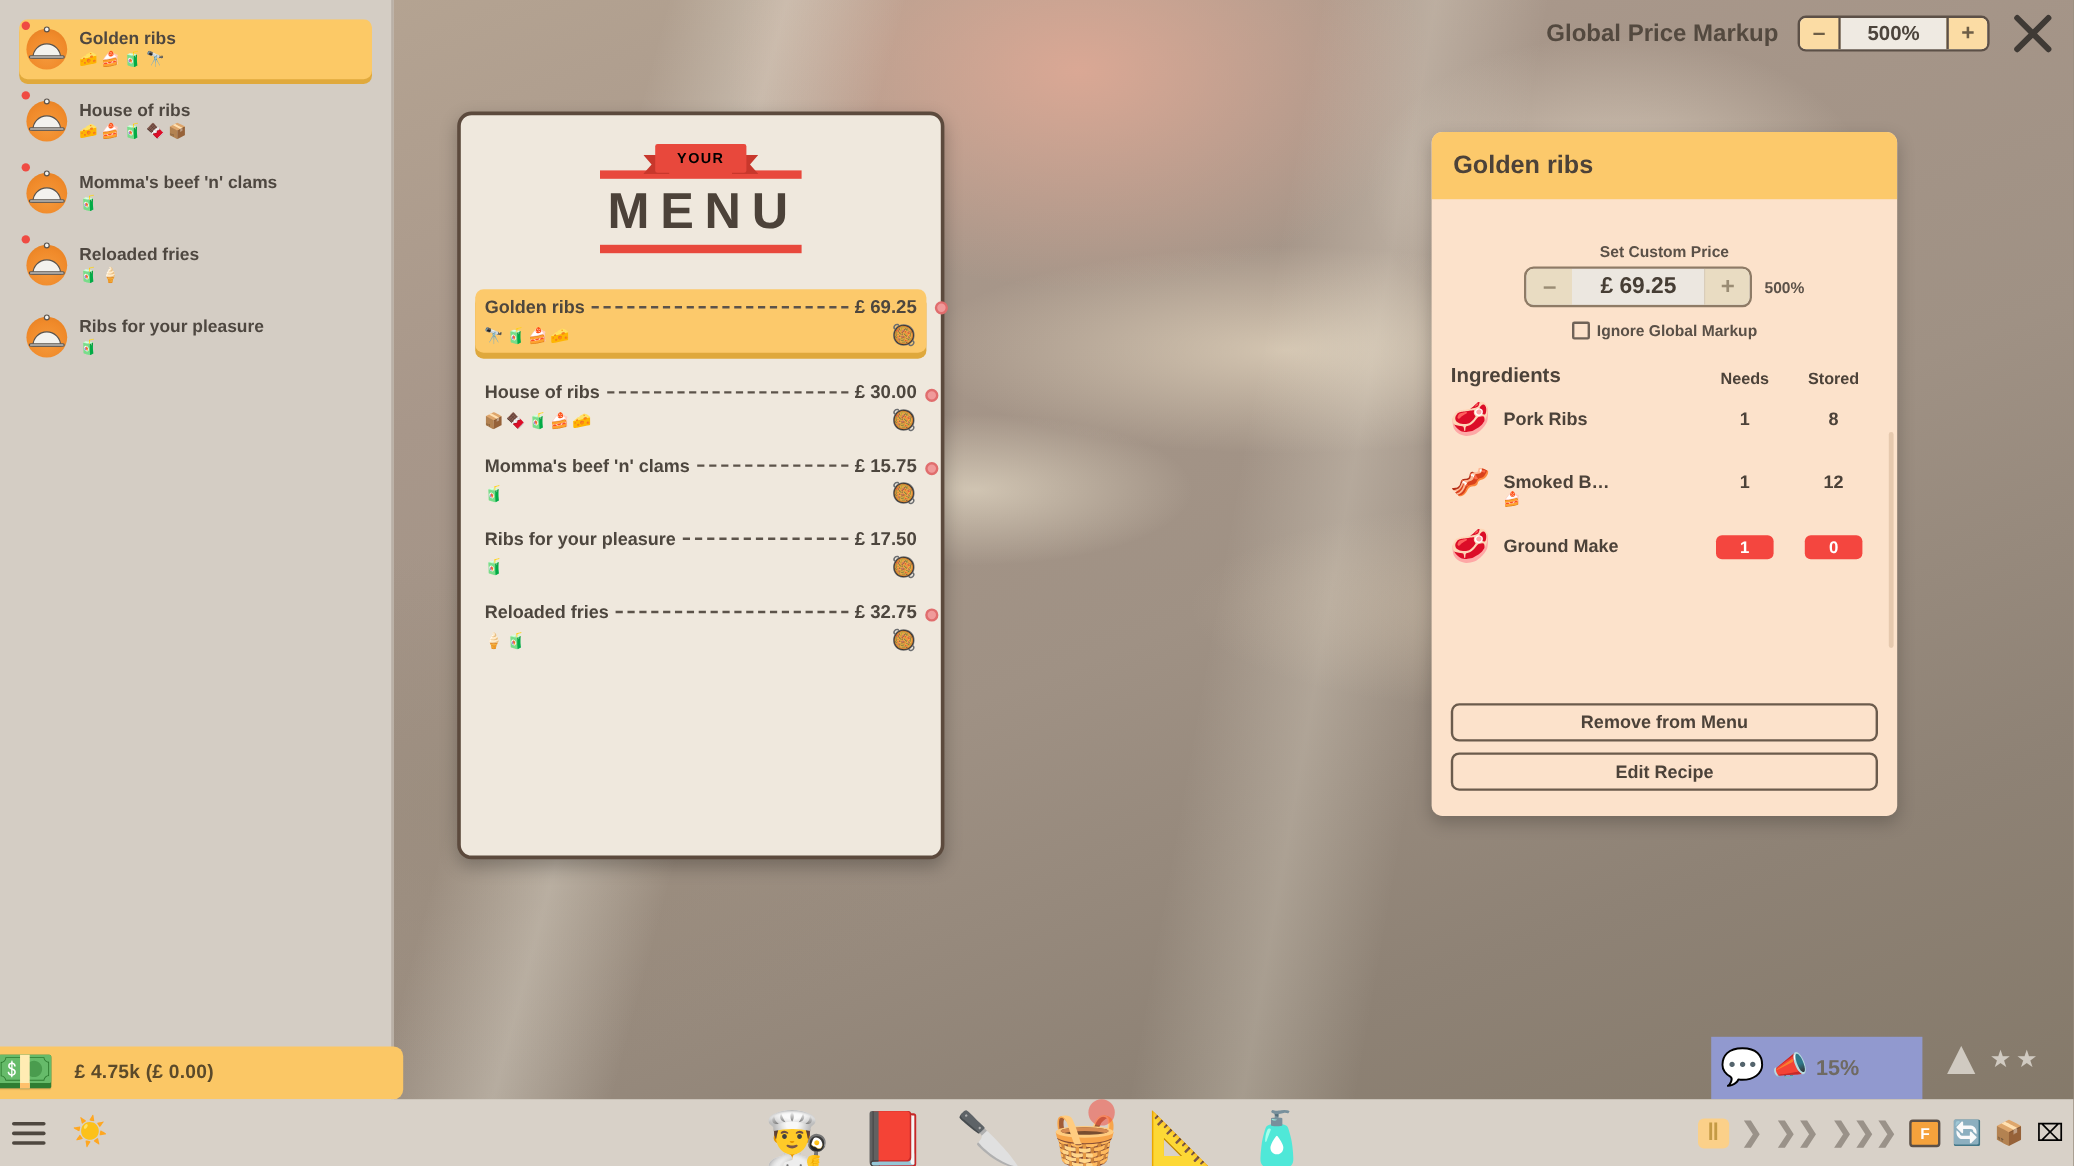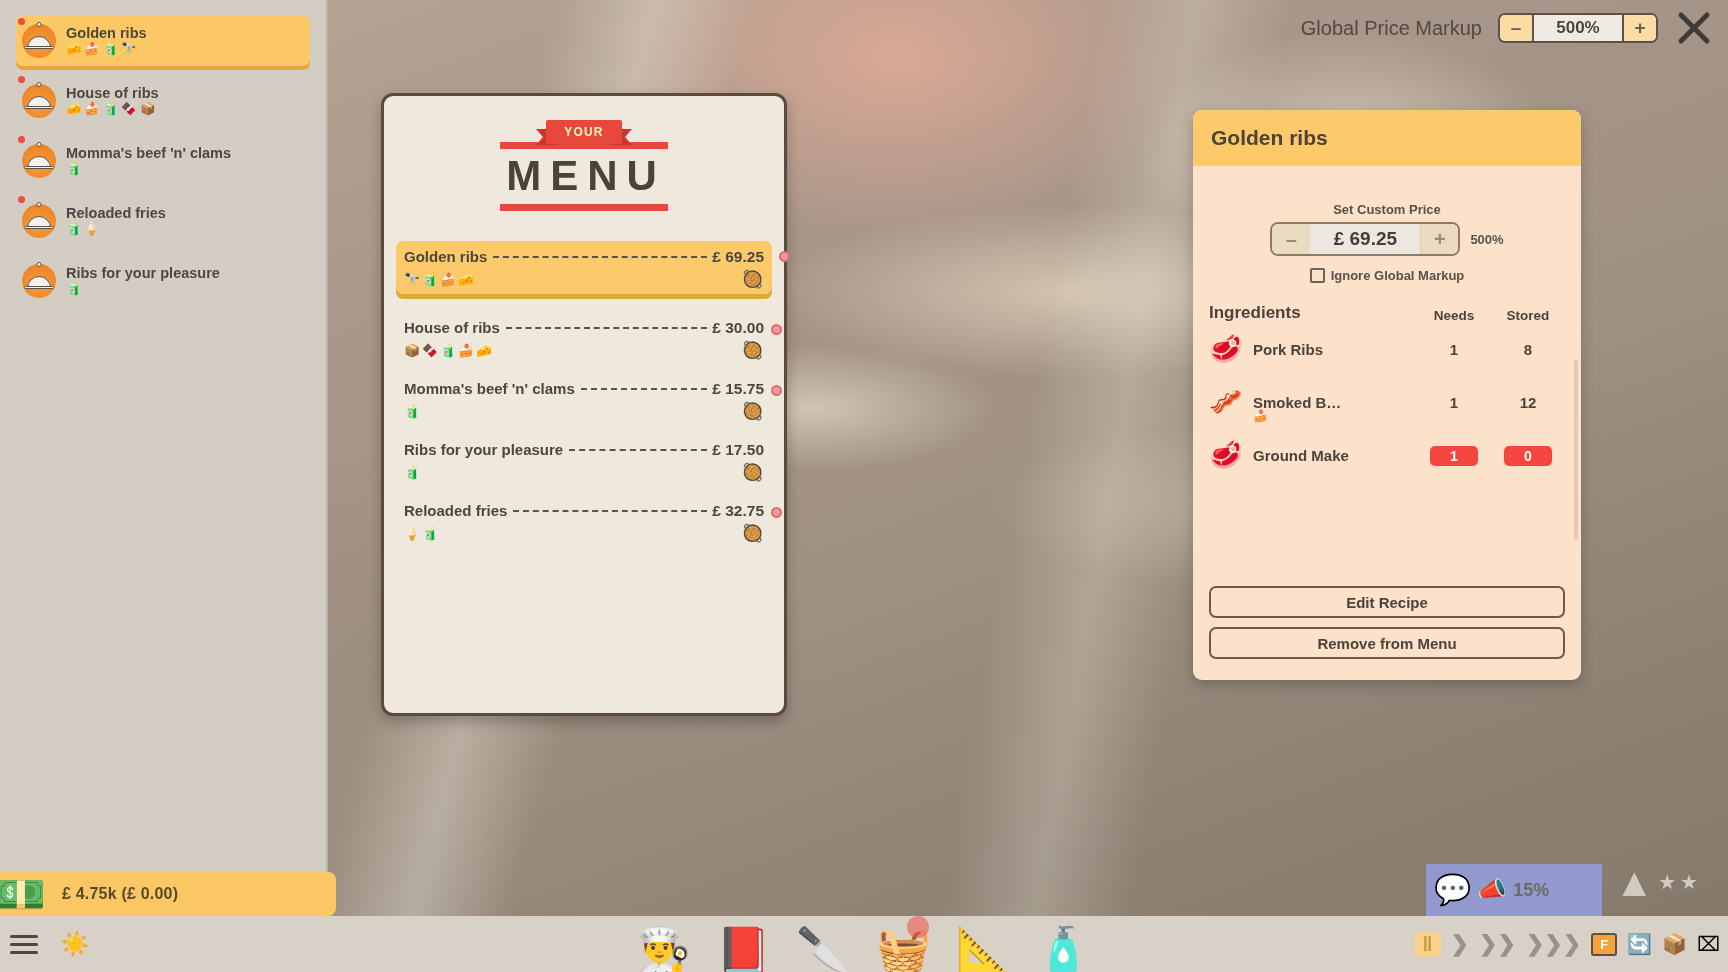--- a/index.html
+++ b/index.html
@@ -149,21 +149,21 @@
     opacity:.75; pointer-events:none;
   }
   .wm-glyph{ font-size:40px; color:#e9e5de; font-weight:700; line-height:1; }
   .wm-star{ color:#e9e5de; font-size:20px; }
 
   
   #topbar{
     position:absolute; right:0; top:0; height:56px; display:flex; align-items:center; gap:16px;
     padding-right:14px;
   }
-  .gpm-label{ font-size:20px; font-weight:400; color:#53493f;text-align:center; }
+  .gpm-label{ font-size:20px; font-weight:700; color:#53493f;text-align:center; }
   .stepper{
     display:flex; align-items:stretch; height:30px;
     border:2px solid #5c5047; border-radius:7px; overflow:hidden; background:#efeae2;
   }
   .stepper .btn{
     width:34px; background:#fbdca4; display:flex;align-items:center;justify-content:center;
     color:#6d5e46; font-size:19px; font-weight:700; cursor:pointer;
     border-right:2px solid #5c5047;
   }
   .stepper .btn.plus{ border-right:0; border-left:2px solid #5c5047; }
@@ -182,21 +182,21 @@
     position:absolute; left:381px; top:93px; width:406px; height:623px;
     background:#efe8dd; border:3px solid #5c4a3d; border-radius:12px;
     box-shadow:0 6px 14px rgba(0,0,0,.25);
     padding:0 20px;
   }
   .menu-logo{ margin-top:24px; display:flex; flex-direction:column; align-items:center; }
   .ribbon{ position:relative; width:96px; height:24px; }
   .ribbon .center{
     position:absolute; left:10px; top:0; width:76px; height:24px; background:#e8483c;
     display:flex;align-items:center;justify-content:center;
-    color:#fef9c3; font-size:12px; font-weight:700; letter-spacing:1.2px;
+    color:#000000; font-size:12px; font-weight:700; letter-spacing:1.2px;
     border-radius:2px; z-index:2;
   }
   .ribbon .tail-l, .ribbon .tail-r{
     position:absolute; top:9px; width:22px;height:16px;background:#c8372c;
   }
   .ribbon .tail-l{ left:0; clip-path:polygon(0 0,100% 0,100% 100%,0 100%,7px 50%); }
   .ribbon .tail-r{ right:0; clip-path:polygon(0 0,100% 0,calc(100% - 7px) 50%,100% 100%,0 100%); }
   .rule{ width:168px; height:7px; background:#e8483c; margin-top:-2px; }
   .menu-word{
     font-size:42px; font-weight:700; letter-spacing:9px; color:#4c4239;
@@ -553,22 +553,22 @@
       <span class="ing-sp"></span>
       <span class="ing-n"><span class="badge">1</span></span>
       <span class="ing-s"><span class="badge">0</span></span>
     </div>
 
   </div>
 
   <div class="scroll-track"></div>
 
   <div class="d-btns">
+    <div class="dbtn">Remove from Menu</div>
     <div class="dbtn">Edit Recipe</div>
-    <div class="dbtn">Remove from Menu</div>
   </div>
 </div>
 
 <div class="announce">
   <span class="bubble">💬</span>
   <span class="mega">📣</span>
   <span class="pct">15%</span>
 </div>
 <div class="watermark">
   <span class="wm-glyph">▲</span>

